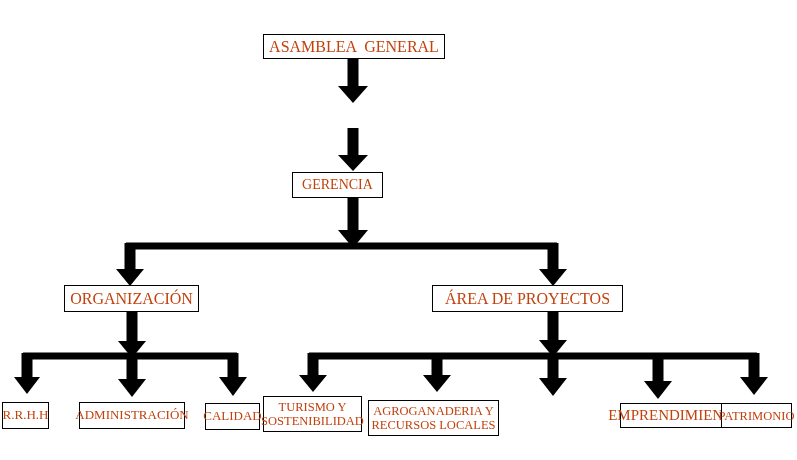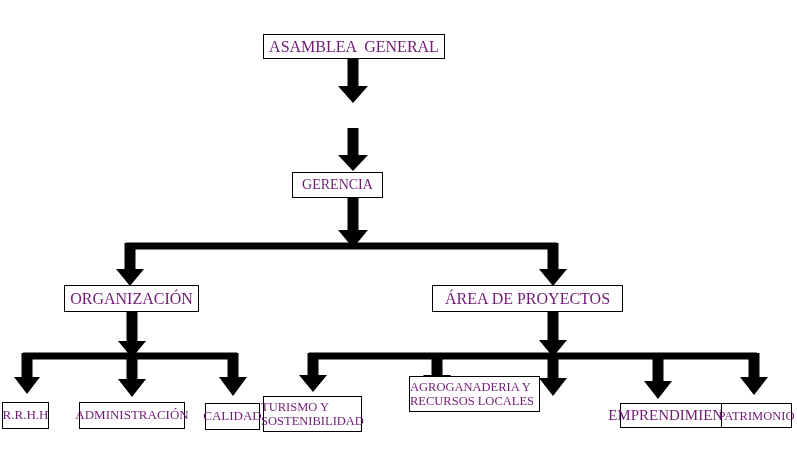--- a/index.html
+++ b/index.html
@@ -14,41 +14,41 @@
   #connectors {
     position: absolute;
     left: 0; top: 0;
     width: 797px; height: 460px;
   }
   .node {
     position: absolute;
     display: flex;
     align-items: center;
     justify-content: center;
-    text-align: left;
+    text-align: center;
     border: 1.5px solid #000000;
     background: #ffffff;
-    color: #701a75;
+    color: #c2410c;
     white-space: pre-wrap;
     line-height: 1.12;
     box-sizing: content-box;
     z-index: 2;
   }
   
   .n-asamblea       { left: 263px; top: 34px;  width: 180px; height: 23px; font-size: 16px; }
   .n-junta          { left: 275px; top: 104px; width: 149px; height: 22px; font-size: 16px; }
   .n-gerencia       { left: 292px; top: 172px; width: 89px;  height: 24px; font-size: 14px; }
   .n-organizacion   { left: 64px;  top: 285px; width: 133px; height: 25px; font-size: 16px; }
   .n-area           { left: 432px; top: 285px; width: 189px; height: 25px; font-size: 16px; }
   
   .n-rrhh           { left: 2px;   top: 402px; width: 45px;  height: 25px; font-size: 13px; }
   .n-administracion { left: 79px;  top: 402px; width: 104px; height: 25px; font-size: 13px; }
   .n-calidad        { left: 205px; top: 403px; width: 53px;  height: 25px; font-size: 13px; }
   .n-turismo        { left: 263px; top: 396px; width: 97px;  height: 34px; font-size: 12.5px; }
-  .n-agroganaderia  { left: 368px; top: 376px; width: 129px; height: 34px; font-size: 12.5px; margin-left: 41px; }
+  .n-agroganaderia  { left: 368px; top: 400px; width: 129px; height: 34px; font-size: 12.5px; }
   .n-desarrollo     { left: 504px; top: 398px; width: 97px;  height: 33px; font-size: 13px; }
   .n-emprendimiento { left: 607px; top: 403px; width: 109px; height: 23px; font-size: 15px; margin-left: 13px; }
   .n-patrimonio     { left: 721px; top: 403px; width: 69px;  height: 23px; font-size: 12.5px; }
 </style>
 </head>
 <body>
 
 <div id="canvas">
 
   <svg id="connectors" viewBox="0 0 797 460" xmlns="http://www.w3.org/2000/svg">

